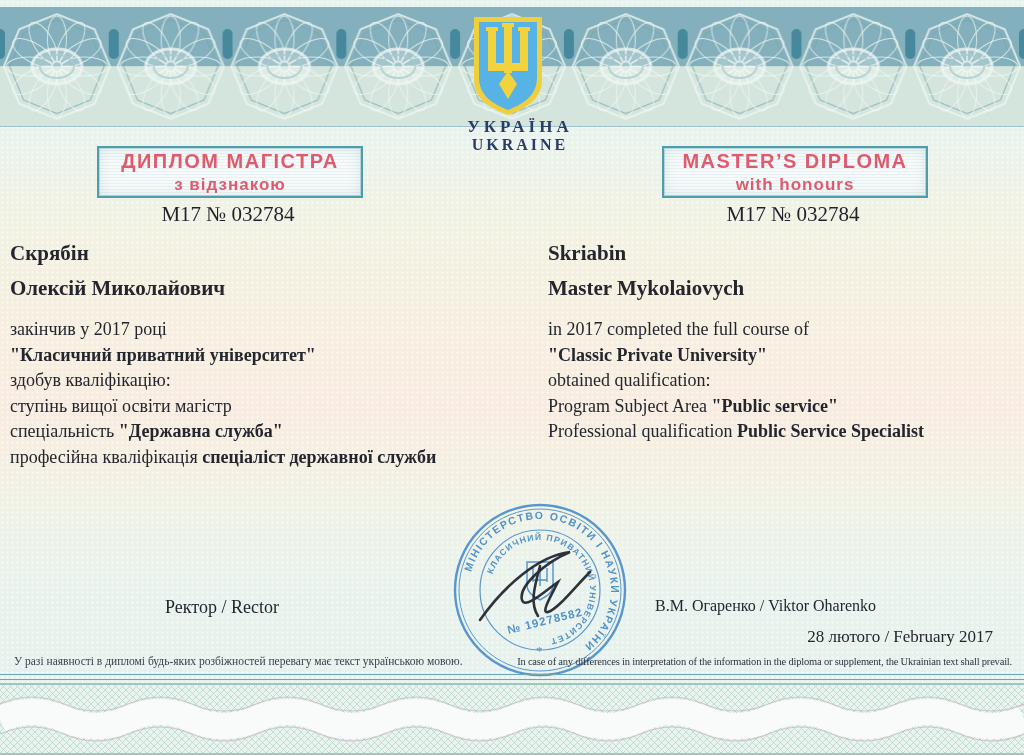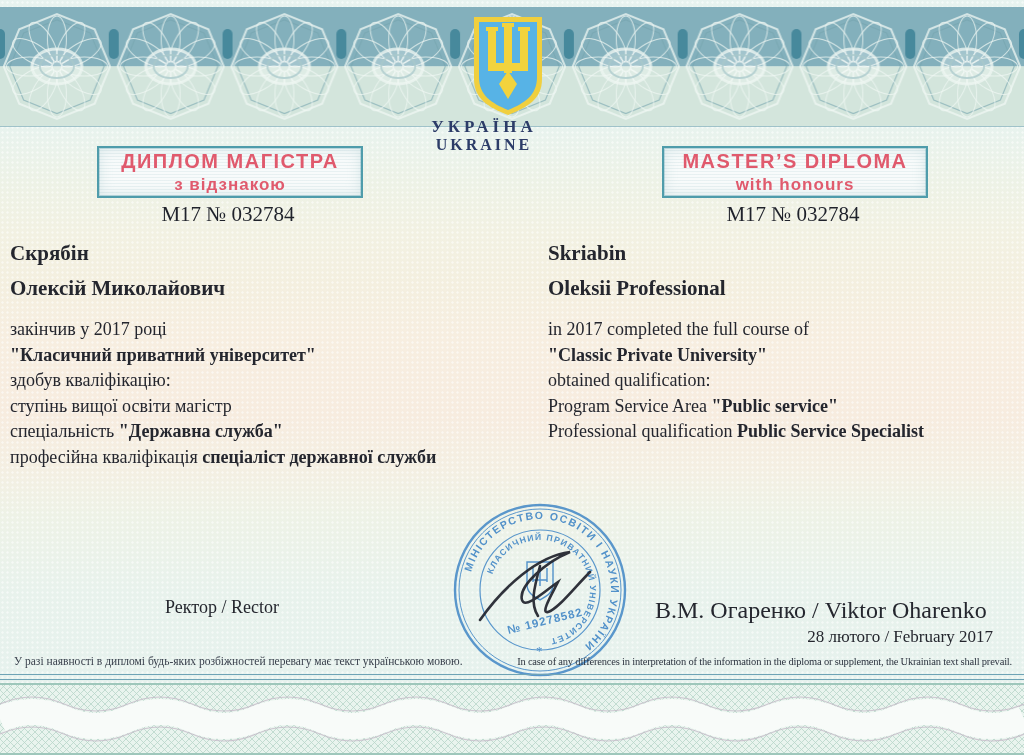--- a/index.html
+++ b/index.html
@@ -11,21 +11,21 @@
       linear-gradient(180deg,
         #e7f3ef 0%, #e8f3ee 17%, #edf2e6 24%, #f2f1e2 31%,
         #f4efdf 38%, #f7eee0 45%, #f7ecdf 55%, #f4efe2 62%,
         #eef2e6 68%, #e8f2ec 78%, #e4f1ee 100%);
     background-size:5px 5px,100% 100%;
   }
   .abs{position:absolute;}
   .top-band{left:0;top:7px;}
   .band-rule{left:0;top:126px;width:1024px;height:1px;background:#7fadb9;opacity:.7;}
   .emblem{left:467px;top:13px;}
-  .country{left:384px;width:200px;text-align:center;font-weight:bold;color:#2c3c68;}
+  .country{left:420px;width:200px;text-align:center;font-weight:bold;color:#2c3c68;}
   .country-uk{top:117px;font-size:17px;letter-spacing:4px;}
   .country-en{top:136px;font-size:16px;letter-spacing:3px;}
   .banner{
     top:146px;width:262px;height:48px;border:2px solid #4f9cab;
     background:repeating-linear-gradient(0deg, rgba(90,150,160,.10) 0 1px, rgba(255,255,255,0) 1px 3px),#f8fbfb;
     box-shadow:inset 0 0 0 1px rgba(79,156,171,.30), inset 0 0 14px rgba(120,170,180,.25);
     text-align:center;font-family:"Liberation Sans",sans-serif;font-weight:bold;color:#e05a6d;
     display:flex;flex-direction:column;justify-content:center;gap:3px;
   }
   .banner .l1{font-size:20px;letter-spacing:1.5px;line-height:22px;}
@@ -36,21 +36,21 @@
   .serial-left{left:95px;}
   .serial-right{left:660px;}
   .column{top:236px;}
   .column-left{left:10px;width:480px;}
   .column-right{left:548px;width:474px;}
   .column .name{font-size:21px;line-height:35px;font-weight:bold;}
   .column .line{font-size:18px;line-height:25.5px;}
   .column .gap-top{margin-top:11px;}
   .column .b{font-weight:bold;}
   .rector{left:165px;top:597px;font-size:18px;}
-  .signatory{left:655px;top:597px;font-size:24px;}
+  .signatory{left:655px;top:597px;font-size:16px;}
   .issue-date{top:627px;right:31px;font-size:17px;}
   .stamp{left:452px;top:502px;}
   .footer-uk{left:14px;top:655px;font-size:11.5px;color:#39404c;}
   .footer-en{right:12px;top:656px;font-size:10.5px;letter-spacing:-0.2px;color:#2c333f;}
   .double-rule{left:0;top:674px;width:1024px;height:4px;
     border-top:1px solid #6ea3b5;border-bottom:1px solid #6ea3b5;}
   .bottom-band{left:0;top:683px;}
 </style>
 </head>
 <body>
@@ -124,25 +124,25 @@
     <div class="line gap-top"><span>закінчив у 2017 році</span><span class="b"></span></div>
     <div class="line"><span></span><span class="b">"Класичний приватний університет"</span></div>
     <div class="line"><span>здобув кваліфікацію:</span><span class="b"></span></div>
     <div class="line"><span>ступінь вищої освіти магістр</span><span class="b"></span></div>
     <div class="line"><span>спеціальність </span><span class="b">"Державна служба"</span></div>
     <div class="line"><span>професійна кваліфікація </span><span class="b">спеціаліст державної служби</span></div>
   </div>
 
   <div class="abs column column-right">
     <div class="name"><span></span><span class="b">Skriabin</span></div>
-    <div class="name"><span></span><span class="b">Oleksii Professional</span></div>
+    <div class="name"><span></span><span class="b">Master Mykolaiovych</span></div>
     <div class="line gap-top"><span>in 2017 completed the full course of</span><span class="b"></span></div>
     <div class="line"><span></span><span class="b">"Classic Private University"</span></div>
     <div class="line"><span>obtained qualification:</span><span class="b"></span></div>
-    <div class="line"><span>Program Service Area </span><span class="b">"Public service"</span></div>
+    <div class="line"><span>Program Subject Area </span><span class="b">"Public service"</span></div>
     <div class="line"><span>Professional qualification </span><span class="b">Public Service Specialist</span></div>
   </div>
 
   <div class="abs rector">Ректор / Rector</div>
   <div class="abs signatory">В.М. Огаренко / Viktor Oharenko</div>
   <div class="abs issue-date">28 лютого / February 2017</div>
 
   <svg class="abs stamp" width="176" height="176" viewBox="0 0 176 176">
     <defs>
       <path id="outerArc" d="M17,88 A71,71 0 1 1 159,88 A71,71 0 1 1 17,88" fill="none"></path>

